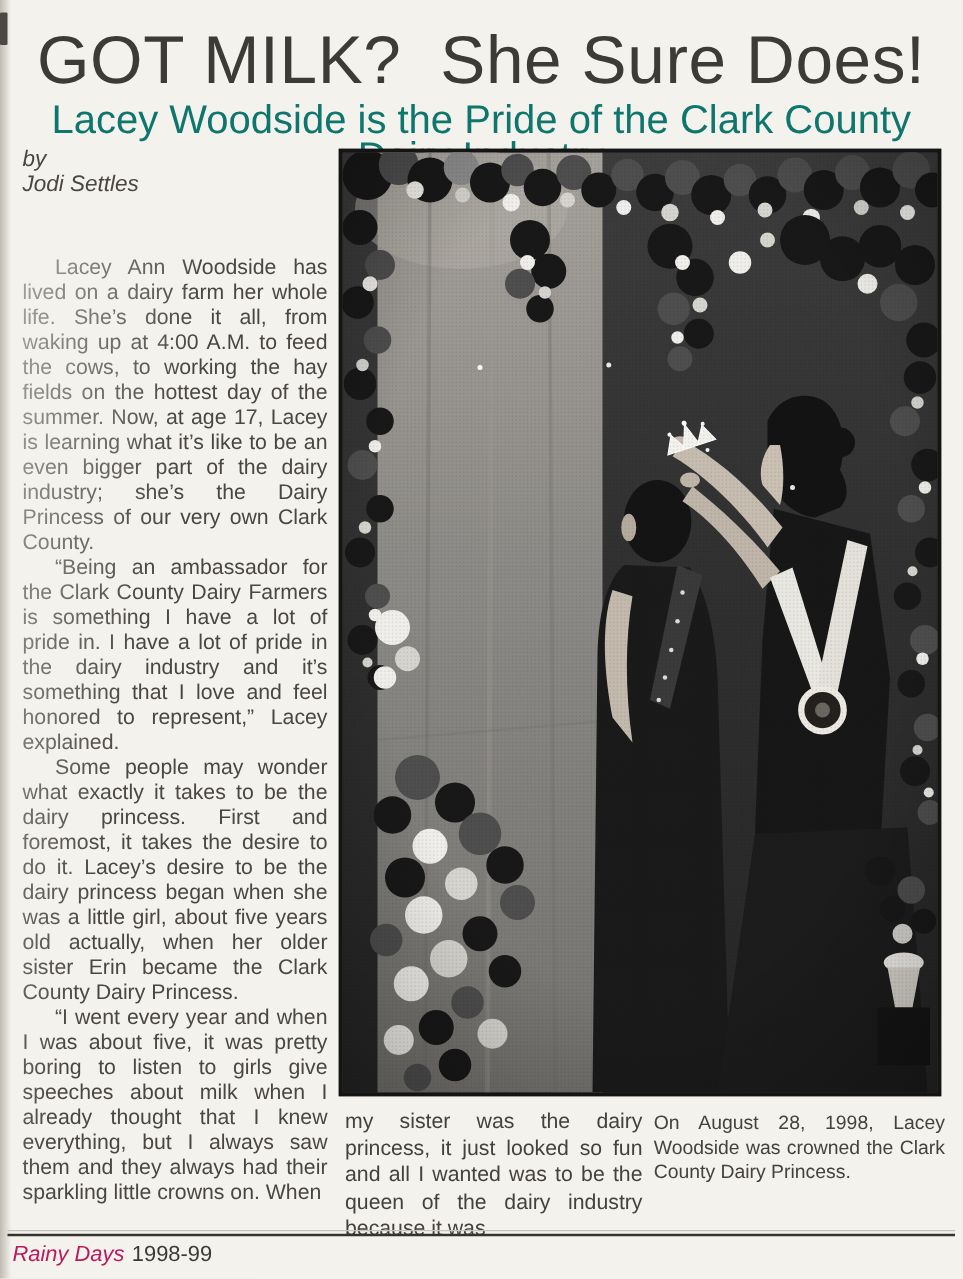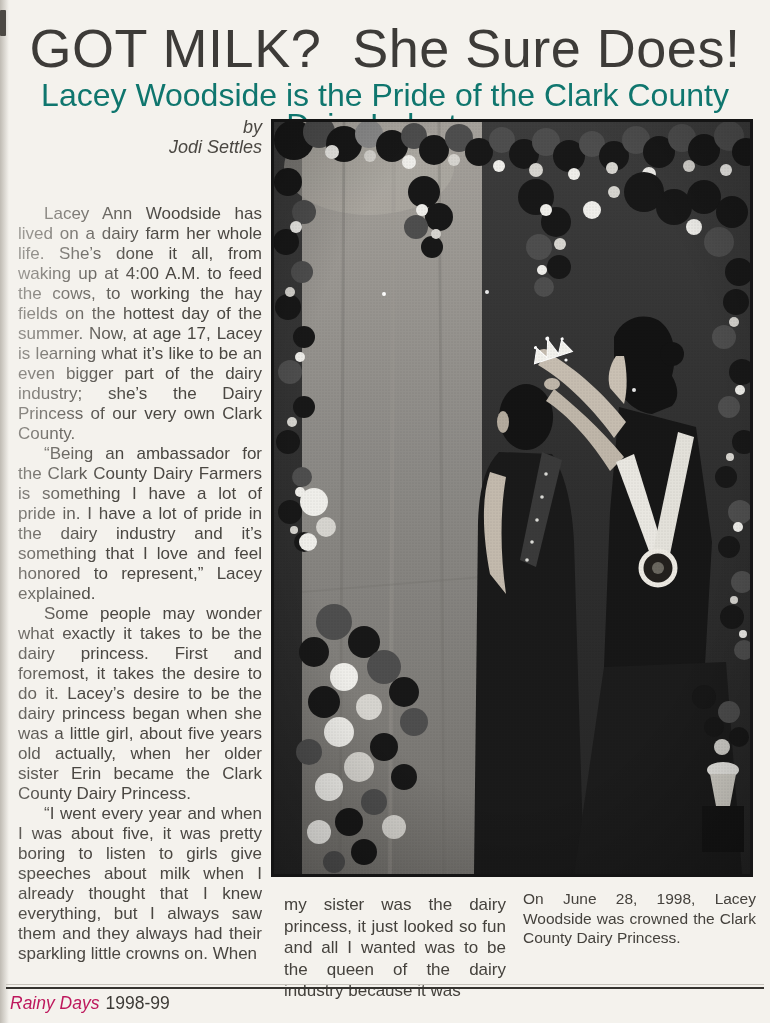--- a/index.html
+++ b/index.html
@@ -14,29 +14,29 @@
     background:linear-gradient(to right,rgba(148,142,132,.55),rgba(244,242,237,0));pointer-events:none;}
   .scan-mark{position:absolute;left:0;top:10px;width:6px;height:26px;background:#4c4944;border-radius:1px;}
   .scan-fade{position:absolute;left:10px;top:200px;width:150px;height:780px;pointer-events:none;
     background:linear-gradient(100deg,rgba(244,242,237,.55),rgba(244,242,237,0) 55%);}
   
   .title{position:absolute;top:20px;left:0;width:770px;text-align:center;
     font-size:54px;line-height:56px;color:#3d3b38;letter-spacing:.5px;white-space:pre;}
   .subtitle{position:absolute;top:80px;left:0;width:770px;text-align:center;
     font-size:32px;line-height:30px;color:#0f766e;}
   
-  .byline{position:absolute;left:18px;top:117px;width:244px;text-align:right;
+  .byline{position:absolute;left:18px;top:117px;width:244px;text-align:left;
     font-style:italic;font-size:18px;line-height:20px;color:#4a4742;}
   
   .col-left{position:absolute;left:18px;top:204px;width:244px;
     font-size:17px;line-height:20px;text-align:justify;color:#4a4742;}
   .col-left p{margin:0;text-indent:26px;}
   .col-mid{position:absolute;left:276px;top:886px;width:238px;
     font-size:17px;line-height:21.5px;text-align:justify;color:#45423d;}
-  .col-mid p{margin:8px;}
+  .col-mid p{margin:0;}
   .caption{position:absolute;left:523px;top:889px;width:233px;
     font-size:15.5px;line-height:19.5px;text-align:justify;color:#45423d;}
   
   .photo-frame{position:absolute;left:271px;top:119px;width:482px;height:758px;
     border:3px solid #141414;box-sizing:border-box;background:#2f2f2f;}
   .photo-frame svg{display:block;width:100%;height:100%;}
   
   .footer-rule-light{position:absolute;left:6px;top:984px;width:758px;border-top:1px solid #c7c3bb;}
   .footer-rule{position:absolute;left:6px;top:987px;width:758px;border-top:2px solid #35332f;}
   .footer-left{position:absolute;left:10px;top:993px;font-size:17.5px;color:#3c3a36;}
@@ -284,21 +284,21 @@
 
       <rect x="0" y="0" width="476" height="752" fill="url(#ht)" opacity=".5"></rect>
       <rect x="0" y="0" width="476" height="752" fill="url(#vg)"></rect>
     </svg>
   </div>
 
   <div class="col-mid">
     <p>my sister was the dairy princess, it just looked so fun and all I wanted was to be the queen of the dairy industry because it was</p>
   </div>
 
-  <div class="caption">On June 28, 1998, Lacey Woodside was crowned the Clark County Dairy Princess.</div>
+  <div class="caption">On August 28, 1998, Lacey Woodside was crowned the Clark County Dairy Princess.</div>
 
   <div class="footer-rule-light"></div>
   <div class="footer-rule"></div>
   <div class="footer-left">
     <span class="pub">Rainy Days</span><span class="yr">1998-99</span>
   </div>
   <div class="footer-right">Page 25</div>
 
 </div>
 

